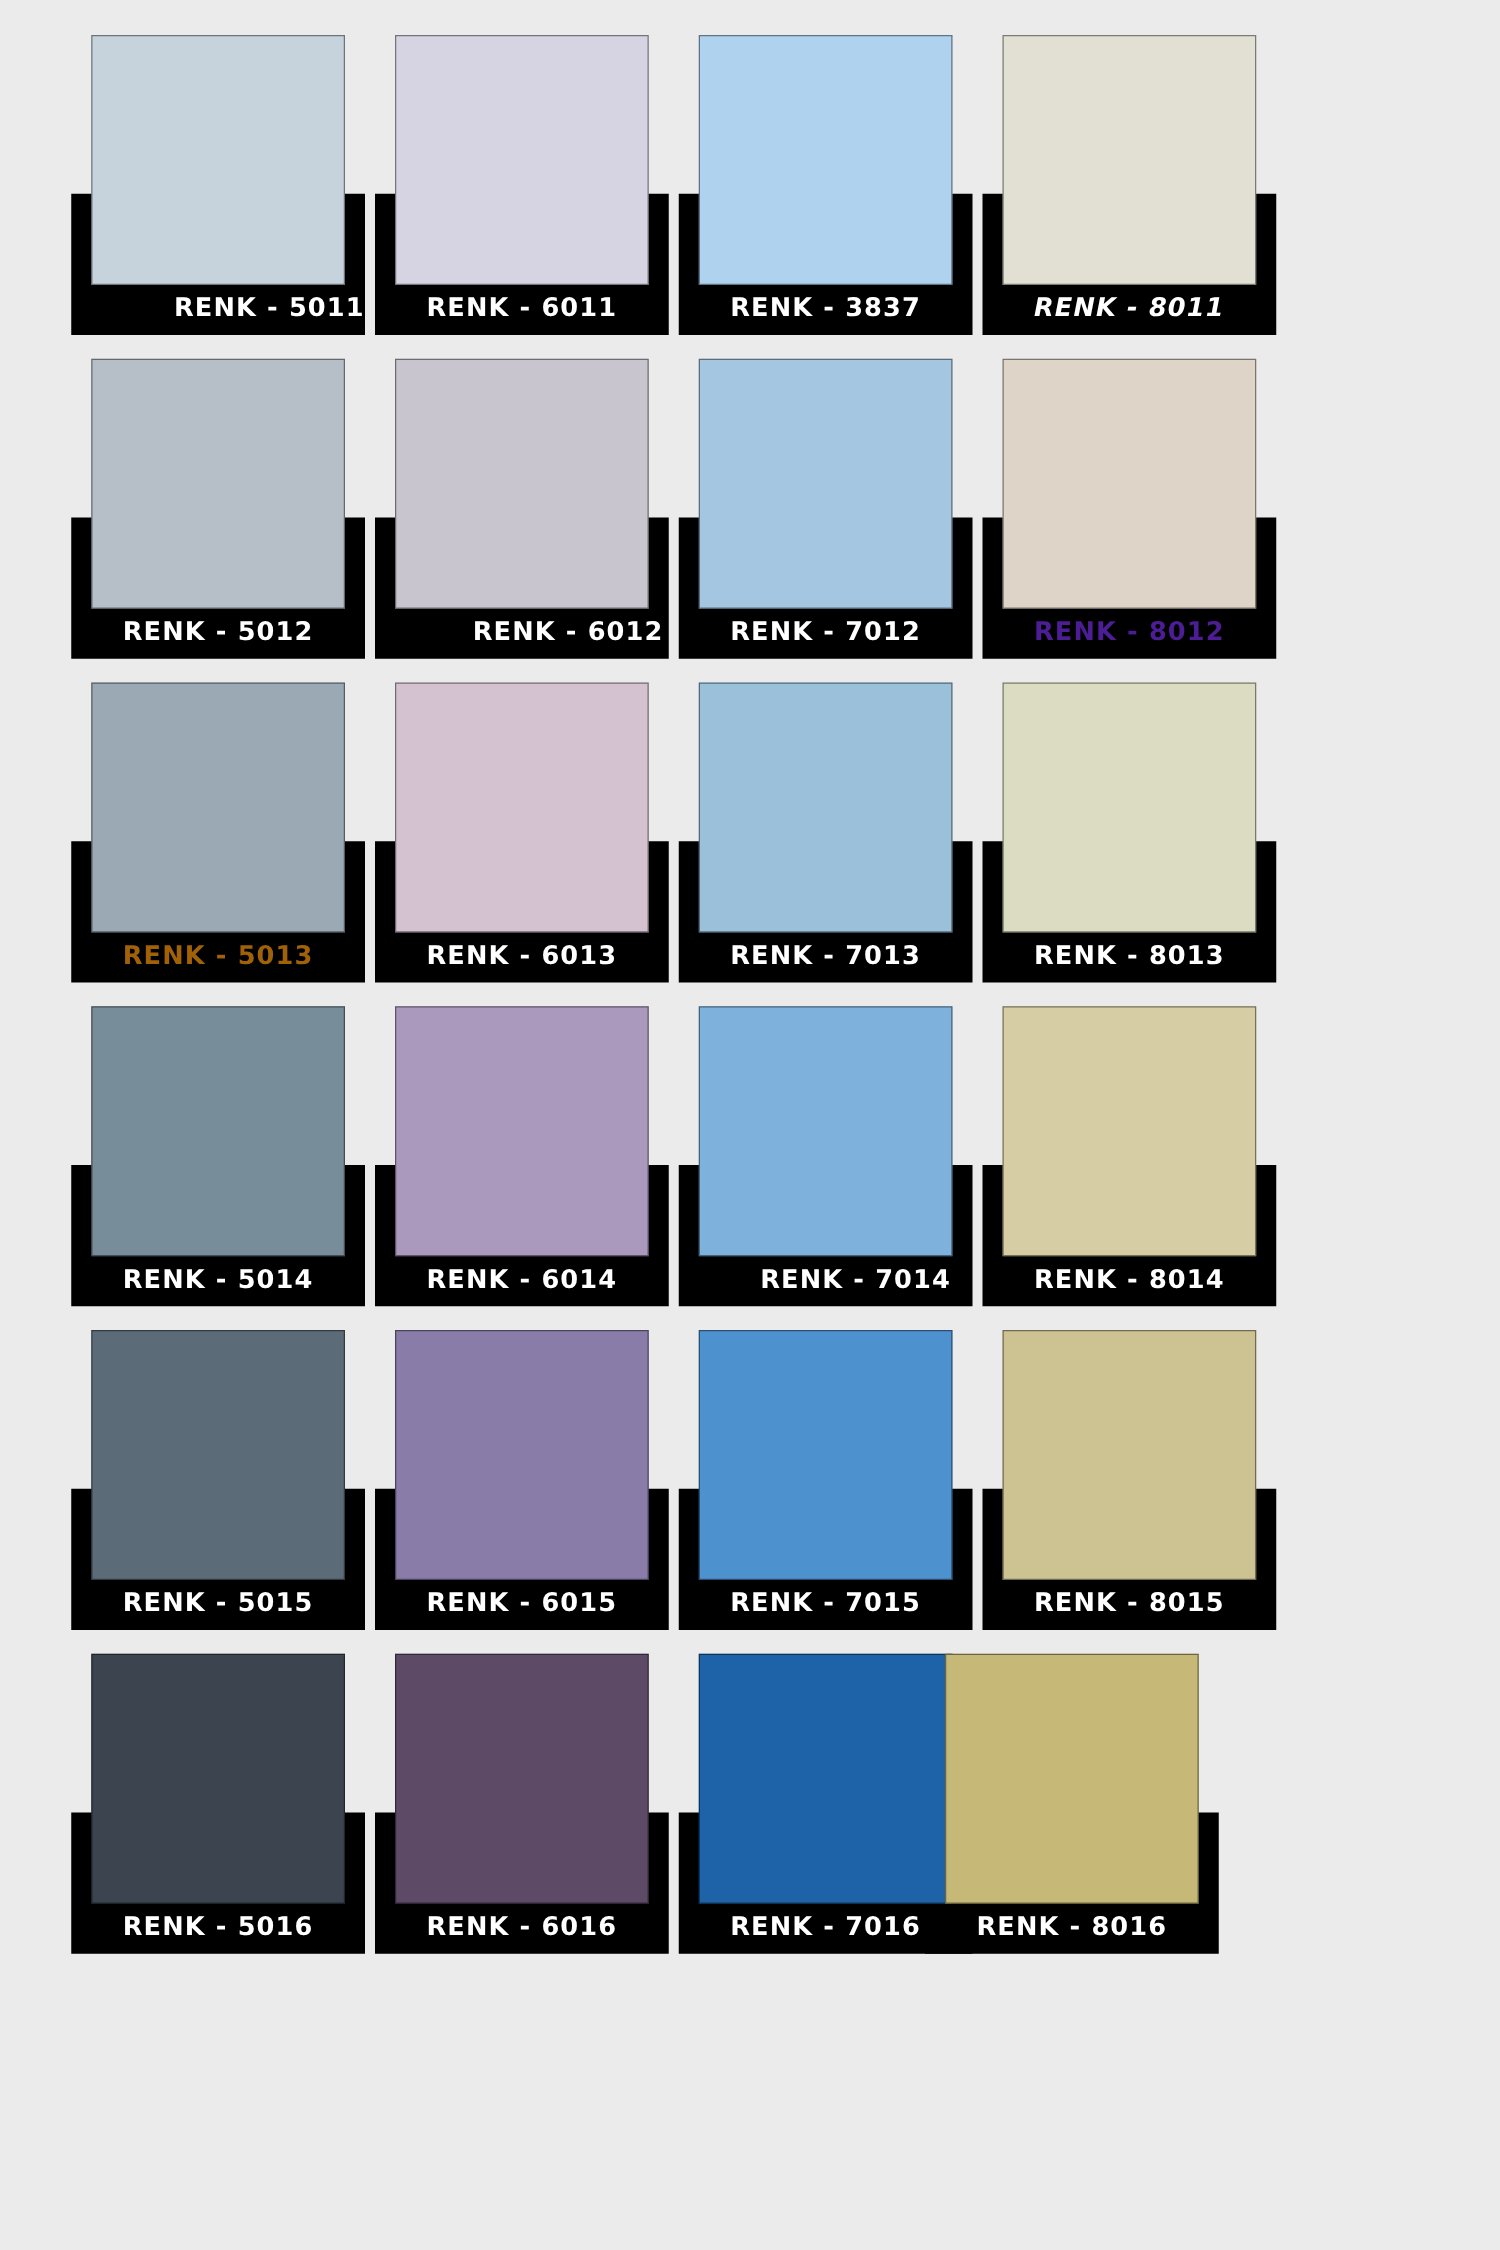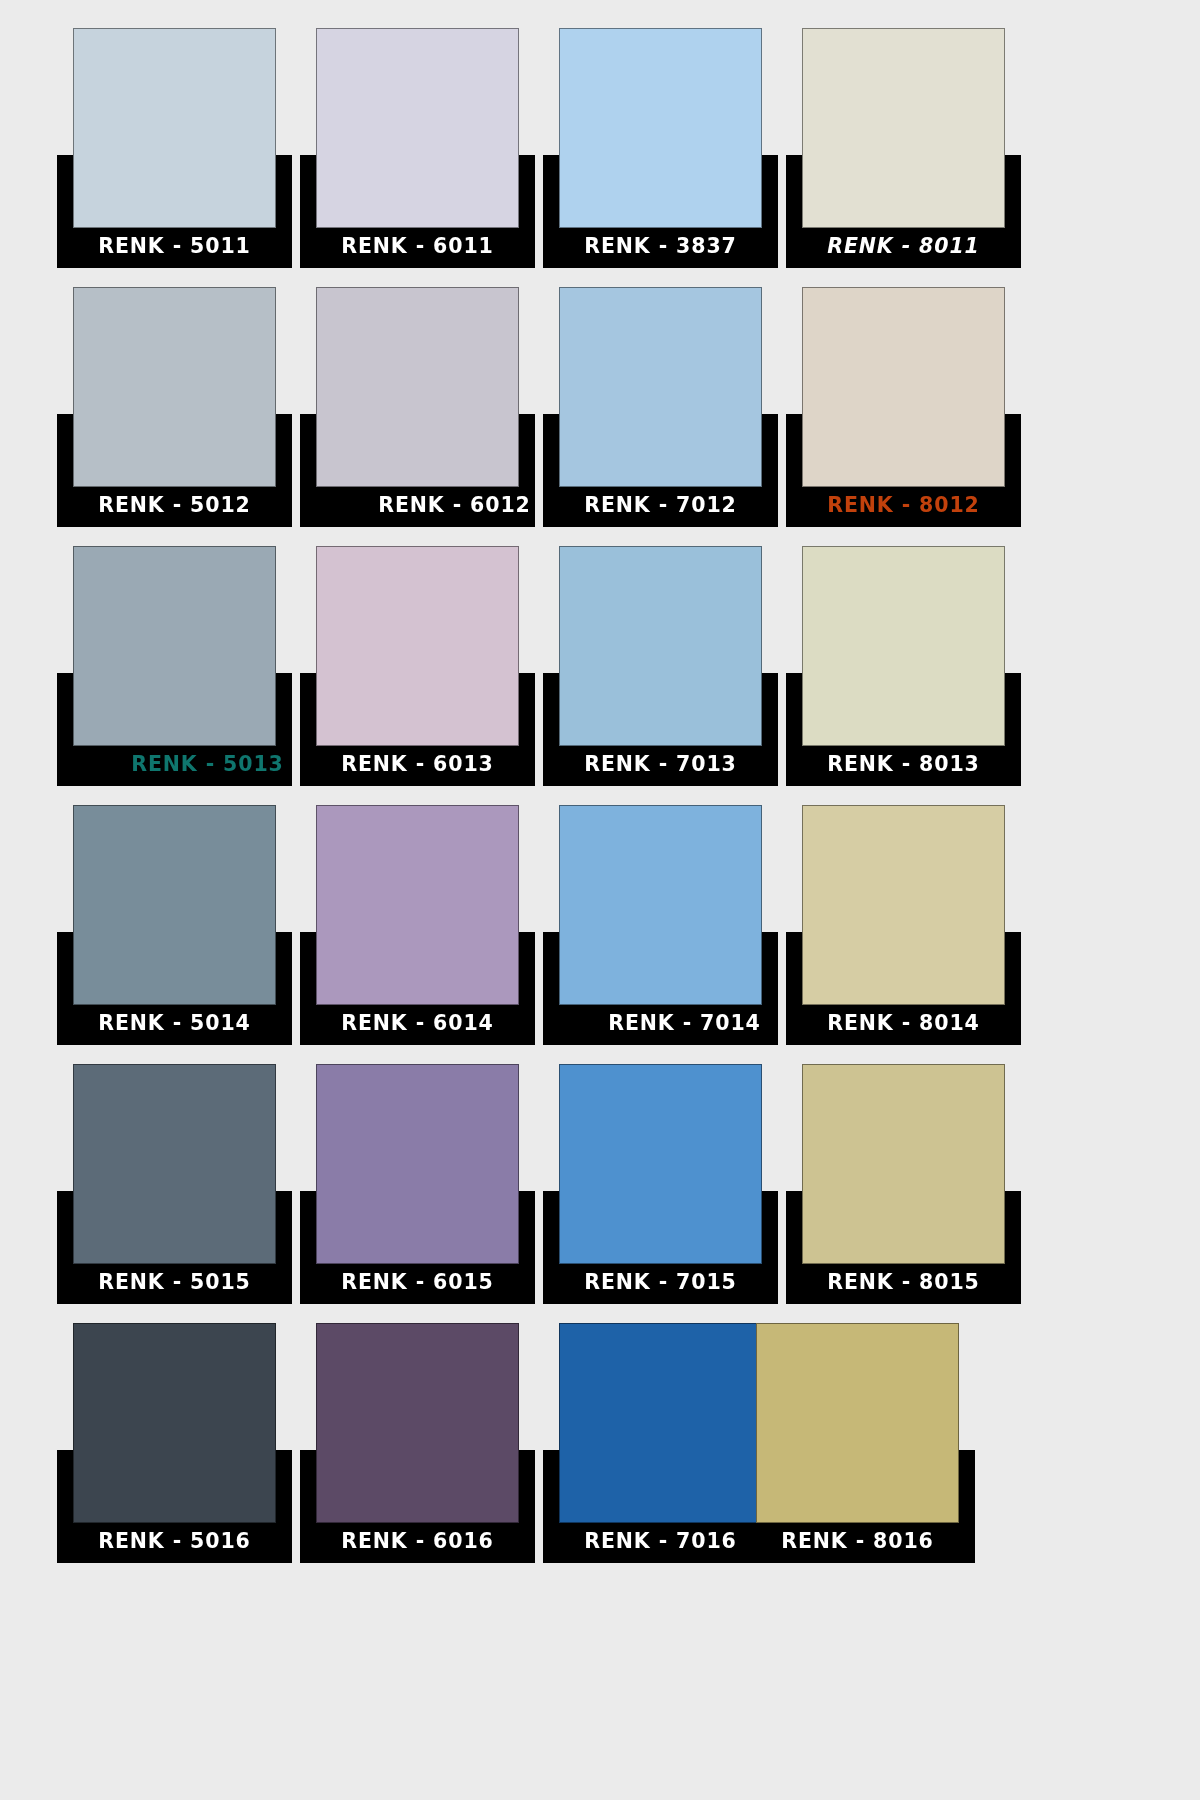--- a/index.html
+++ b/index.html
@@ -69,21 +69,21 @@
     font-family: "DejaVu Sans", "Liberation Sans", sans-serif;
   }
 </style>
 </head>
 <body>
 
 <div id="palette-grid">
     <div class="swatch-cell" style="left: 57px; top: 28px;">
       <div class="swatch-card" style="background: rgb(0, 0, 0);"></div>
       <div class="swatch-chip" style="background: rgb(198, 211, 221);"></div>
-      <div class="swatch-label" style="color: rgb(255, 255, 255);">RENK - 5011</div>
+      <div class="swatch-label" style="color: rgb(255, 255, 255); padding-left: 41px;">RENK - 5011</div>
     </div>
     <div class="swatch-cell" style="left: 300px; top: 28px;">
       <div class="swatch-card" style="background: rgb(0, 0, 0);"></div>
       <div class="swatch-chip" style="background: rgb(214, 212, 226);"></div>
       <div class="swatch-label" style="color: rgb(255, 255, 255);">RENK - 6011</div>
     </div>
     <div class="swatch-cell" style="left: 543px; top: 28px;">
       <div class="swatch-card" style="background: rgb(0, 0, 0);"></div>
       <div class="swatch-chip" style="background: rgb(175, 210, 238);"></div>
       <div class="swatch-label" style="color: rgb(255, 255, 255);">RENK - 3837</div>
@@ -104,26 +104,26 @@
       <div class="swatch-label" style="color: rgb(255, 255, 255); padding-left: 37px;">RENK - 6012</div>
     </div>
     <div class="swatch-cell" style="left: 543px; top: 287px;">
       <div class="swatch-card" style="background: rgb(0, 0, 0);"></div>
       <div class="swatch-chip" style="background: rgb(165, 198, 224);"></div>
       <div class="swatch-label" style="color: rgb(255, 255, 255);">RENK - 7012</div>
     </div>
     <div class="swatch-cell" style="left: 786px; top: 287px;">
       <div class="swatch-card" style="background: rgb(0, 0, 0);"></div>
       <div class="swatch-chip" style="background: rgb(222, 213, 200);"></div>
-      <div class="swatch-label" style="color: #c2410c;">RENK - 8012</div>
+      <div class="swatch-label" style="color: #4c1d95;">RENK - 8012</div>
     </div>
     <div class="swatch-cell" style="left: 57px; top: 546px;">
       <div class="swatch-card" style="background: rgb(0, 0, 0);"></div>
       <div class="swatch-chip" style="background: rgb(154, 169, 180);"></div>
-      <div class="swatch-label" style="color: #0f766e; padding-left: 33px;">RENK - 5013</div>
+      <div class="swatch-label" style="color: #a16207;">RENK - 5013</div>
     </div>
     <div class="swatch-cell" style="left: 300px; top: 546px;">
       <div class="swatch-card" style="background: rgb(0, 0, 0);"></div>
       <div class="swatch-chip" style="background: rgb(212, 194, 209);"></div>
       <div class="swatch-label" style="color: rgb(255, 255, 255);">RENK - 6013</div>
     </div>
     <div class="swatch-cell" style="left: 543px; top: 546px;">
       <div class="swatch-card" style="background: rgb(0, 0, 0);"></div>
       <div class="swatch-chip" style="background: rgb(154, 192, 218);"></div>
       <div class="swatch-label" style="color: rgb(255, 255, 255);">RENK - 7013</div>

